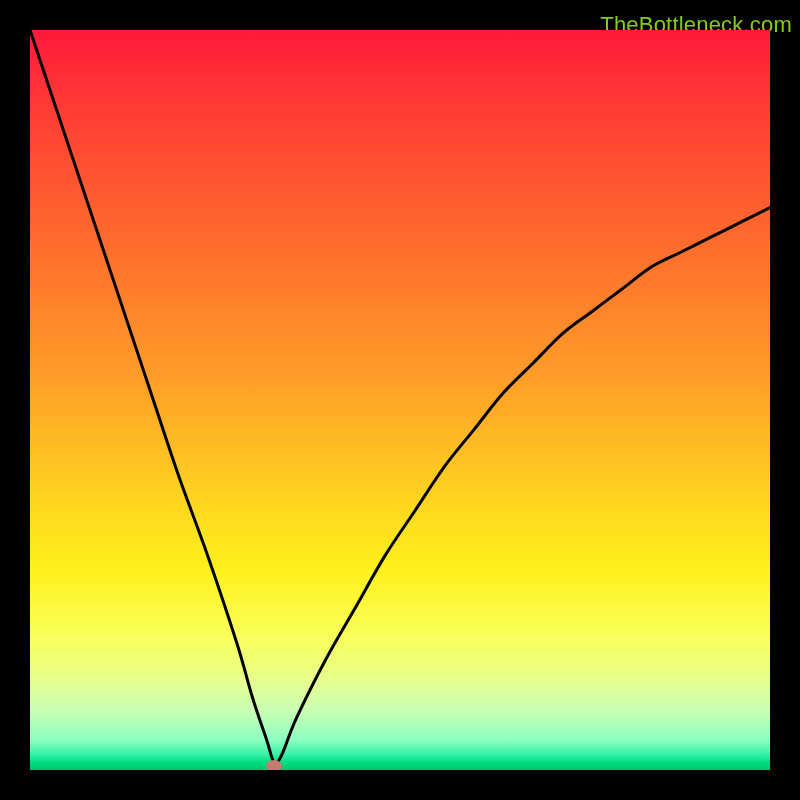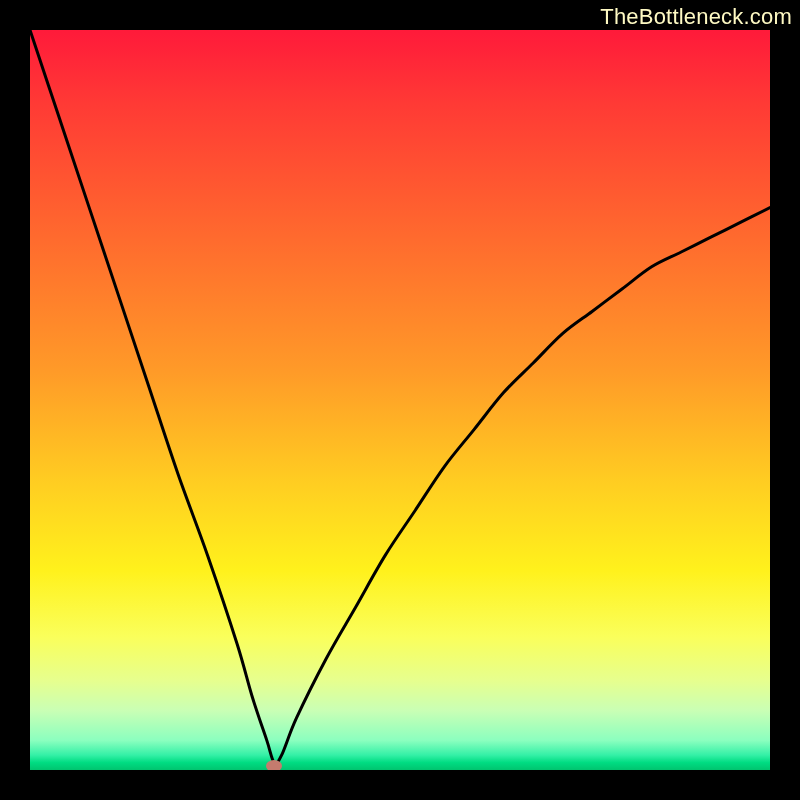--- a/index.html
+++ b/index.html
@@ -12,23 +12,23 @@
     overflow: hidden;
   }
   .frame {
     position: relative;
     width: 800px;
     height: 800px;
     background: #000;
   }
   .watermark {
     position: absolute;
-    top: 4px;
+    top: 12px;
     right: 8px;
-    color: #fef9c3;
+    color: #84cc16;
     font-size: 22px;
     font-weight: 400;
     letter-spacing: 0.2px;
     user-select: none;
   }
   .plot {
     position: absolute;
     left: 30px;
     top: 30px;
     width: 740px;

